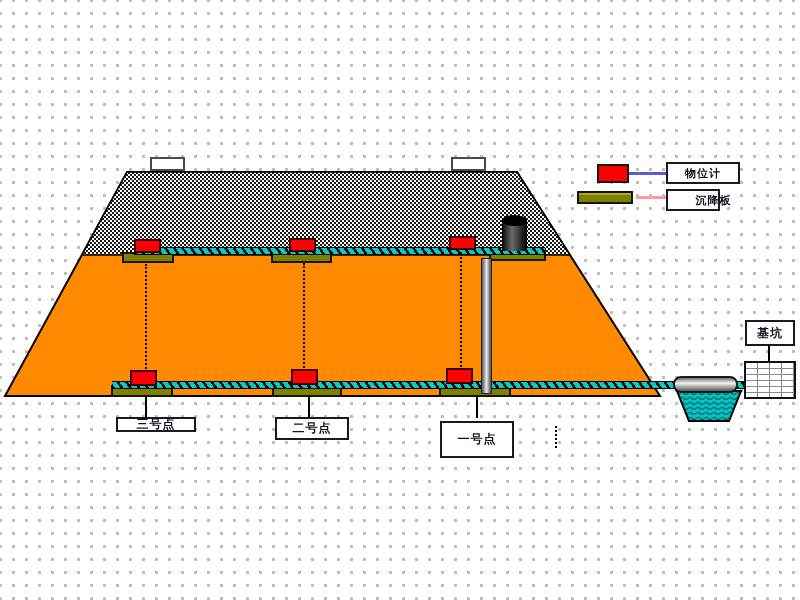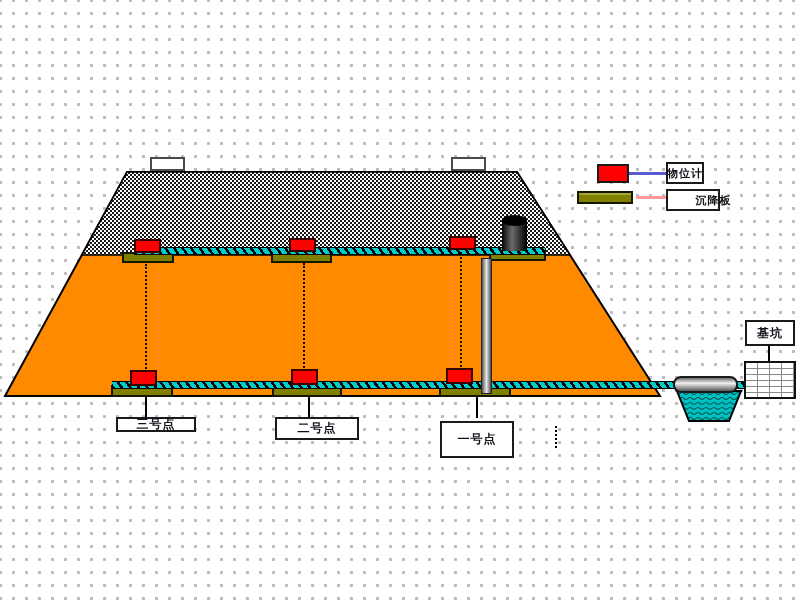--- a/index.html
+++ b/index.html
@@ -95,36 +95,36 @@
   <div class="plumb" style="left:555px;top:426px;height:22px;"></div>
 
   <div class="stem" style="left:145px;top:397px;height:21px;"></div>
   <div class="stem" style="left:308px;top:397px;height:21px;"></div>
   <div class="stem" style="left:476px;top:397px;height:21px;"></div>
   <div class="stem" style="left:768px;top:334px;height:27px;"></div>
 
   <div class="tagbox" style="left:116px;top:417px;width:80px;height:15px;">
     <span>三号点</span>
   </div>
-  <div class="tagbox" style="left:275px;top:417px;width:84px;height:23px;">
+  <div class="tagbox" style="left:275px;top:417px;width:74px;height:23px;">
     <span>二号点</span>
   </div>
   <div class="tagbox" style="left:440px;top:421px;width:74px;height:37px;">
     <span>一号点</span>
   </div>
 
   <div id="roller"></div>
   <div id="brick-wall"></div>
   <div class="tagbox" style="left:745px;top:320px;width:50px;height:26px;">
     <span>基坑</span>
   </div>
 
   <div id="legend-red"></div>
   <div class="legend-line" style="left:629px;top:172px;width:37px;background:var(--legend_line_blue);"></div>
-  <div class="tagbox" style="left:666px;top:162px;width:38px;height:22px;font-size:11px;">
+  <div class="tagbox" style="left:666px;top:162px;width:74px;height:22px;font-size:11px;">
     <span>物位计</span>
   </div>
   <div id="legend-olive"></div>
   <div class="legend-line" style="left:636px;top:196px;width:31px;background:var(--legend_line_pink);"></div>
   <div class="tagbox" style="left:666px;top:189px;width:54px;height:22px;font-size:11px;padding-left:41px;">
     <span>沉降板</span>
   </div>
 
 </div>
 

